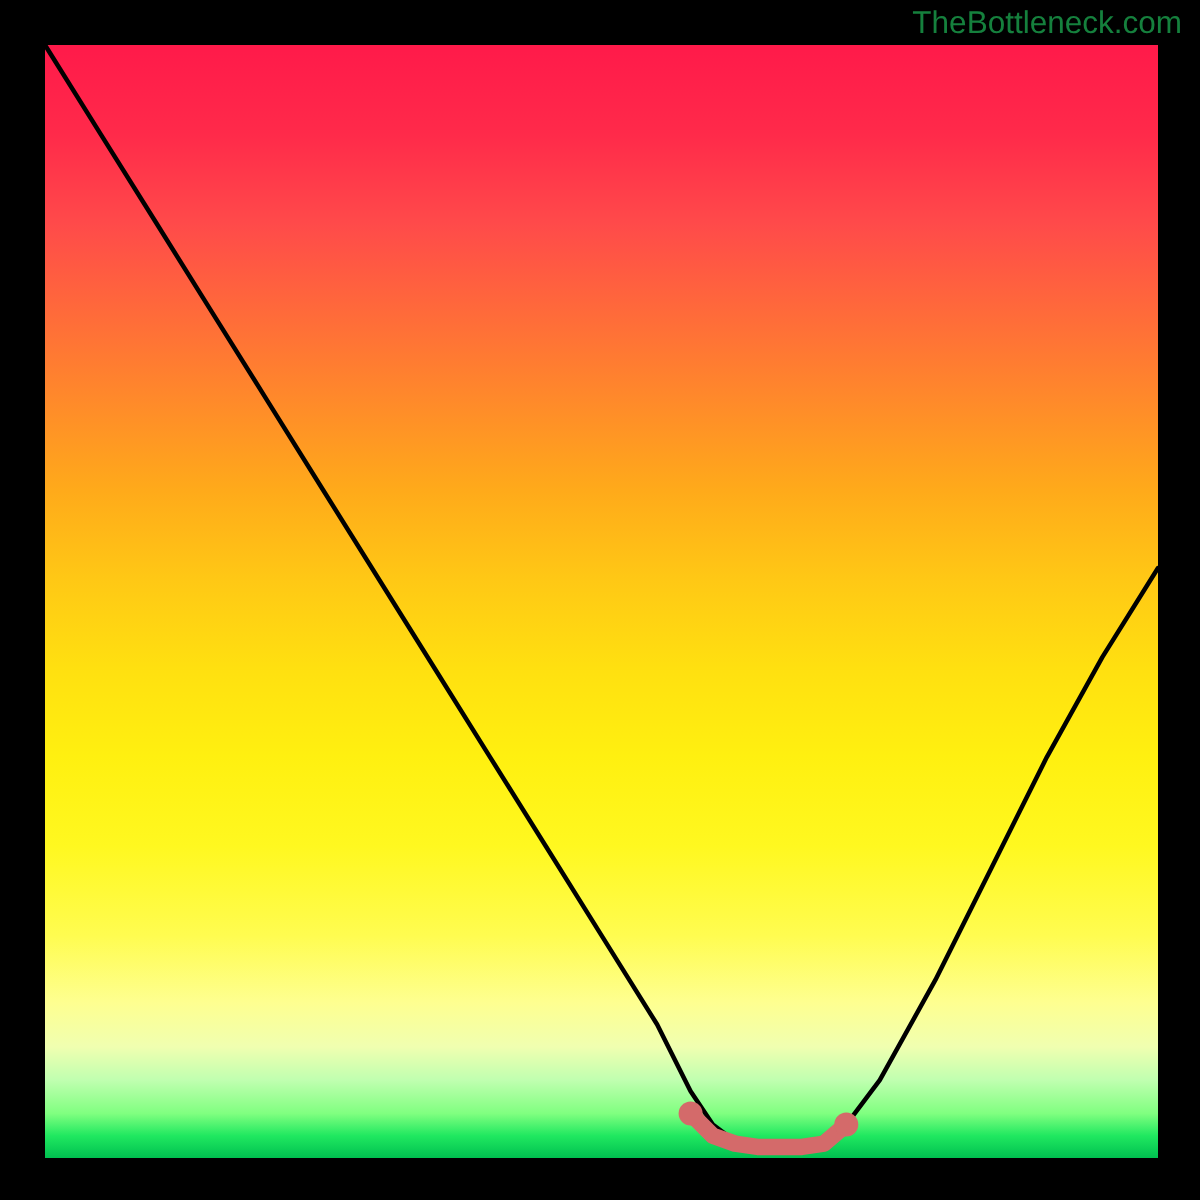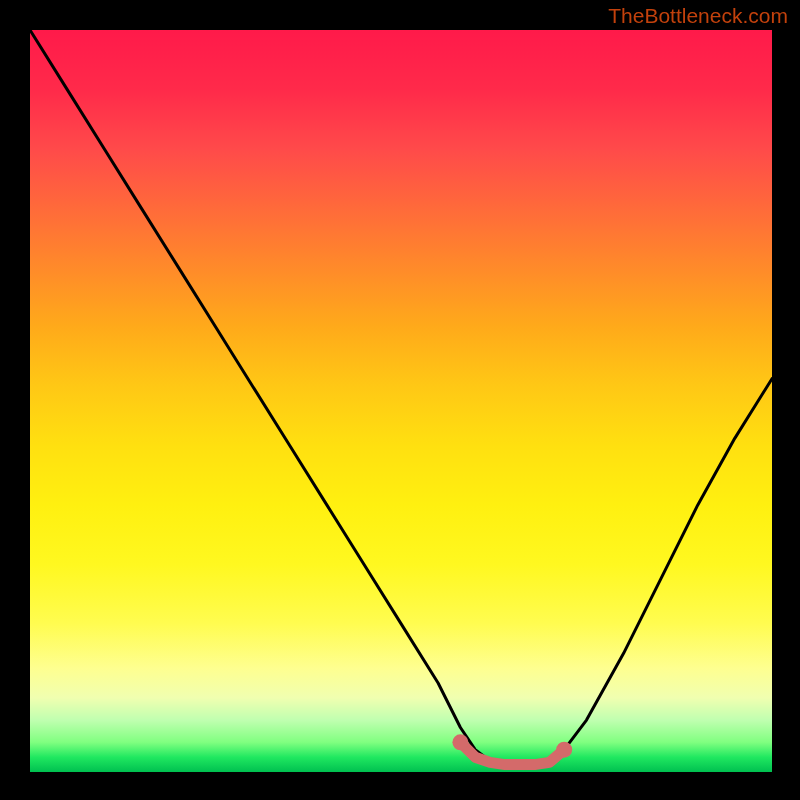--- a/index.html
+++ b/index.html
@@ -7,21 +7,21 @@
     width: 800px;
     height: 800px;
     background: #000;
     position: relative;
     font-family: Arial, sans-serif;
   }
   .watermark {
     position: absolute;
     top: 4px;
     right: 12px;
-    color: #c2410c;
+    color: #15803d;
     font-size: 21px;
     font-weight: 500;
     z-index: 10;
   }
   .plot-area {
     position: absolute;
     left: 30px;
     top: 30px;
     width: 742px;
     height: 742px;

